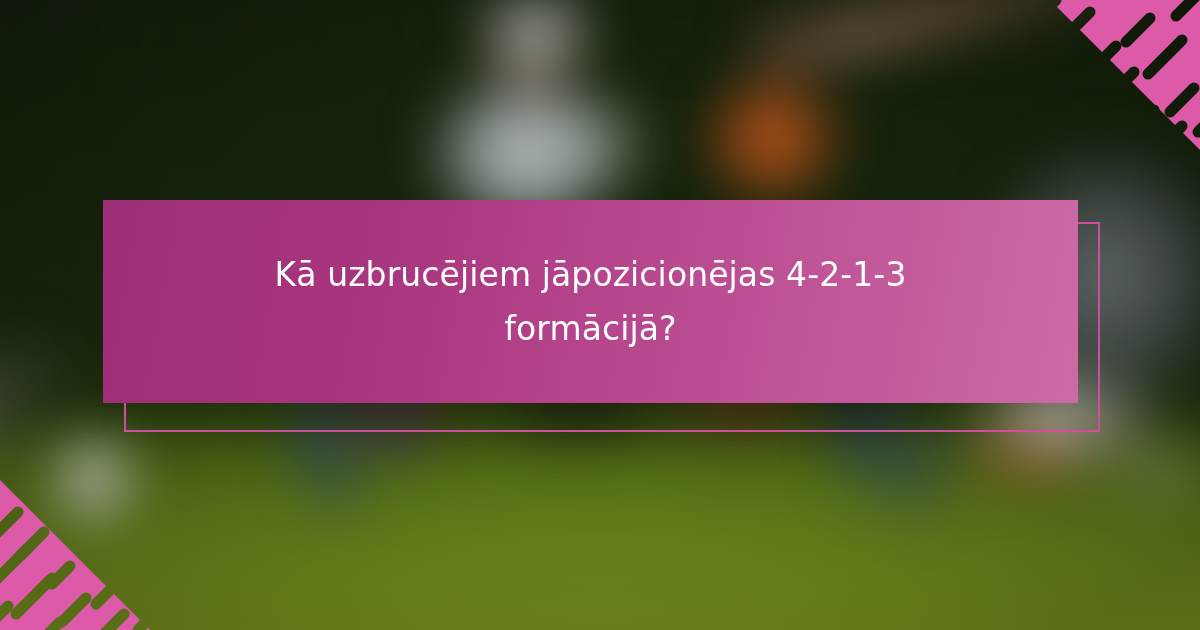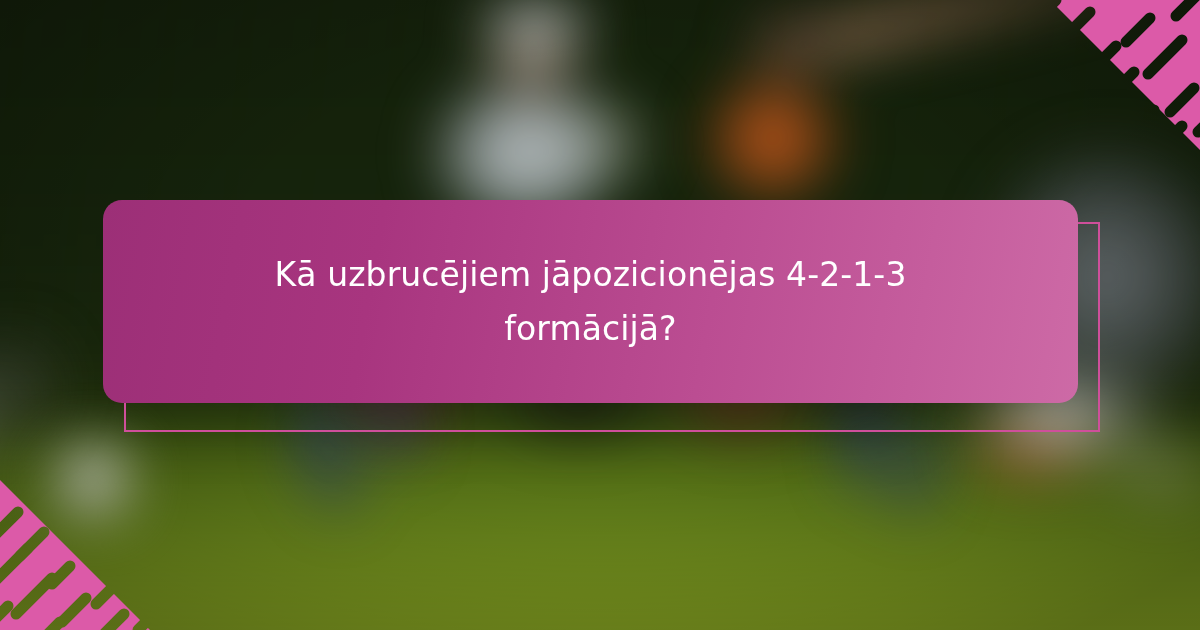--- a/index.html
+++ b/index.html
@@ -149,21 +149,20 @@
     left: 103px;
     top: 200px;
     width: 975px;
     height: 203px;
     background: linear-gradient(100deg, #9c2f77 0%, #a8357f 28%, #bb4d92 62%, #cd6aa6 100%);
     display: flex;
     align-items: center;
     justify-content: center;
     box-sizing: border-box;
     padding: 0 60px;
-    border-radius: 19px;
   }
   .headline-text {
     color: #ffffff;
     font-size: 33px;
     line-height: 1.62;
     text-align: center;
     font-weight: 400;
     letter-spacing: 0.1px;
     max-width: 700px;
   }

